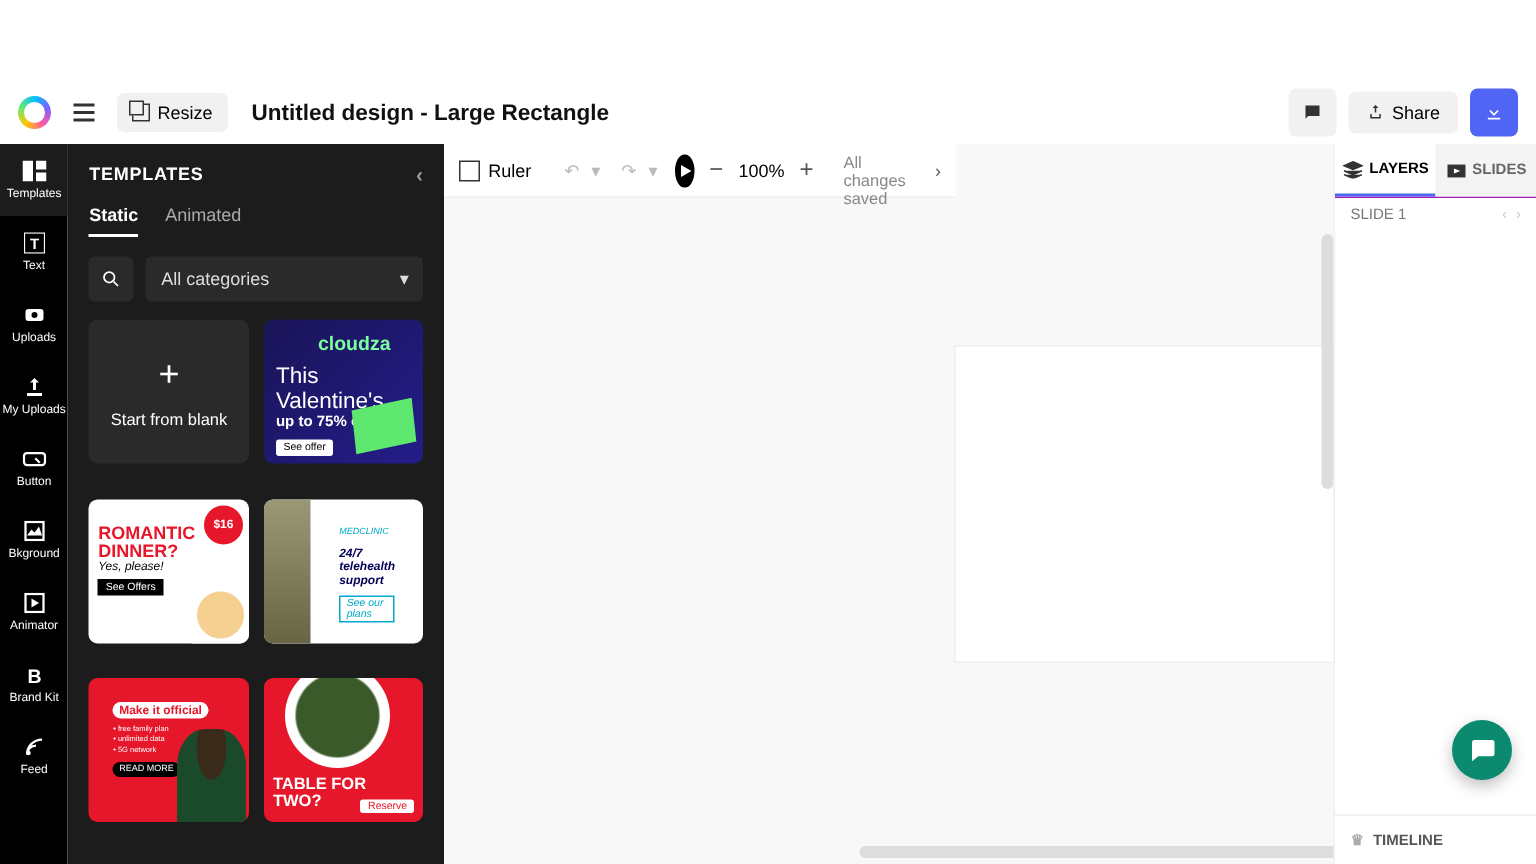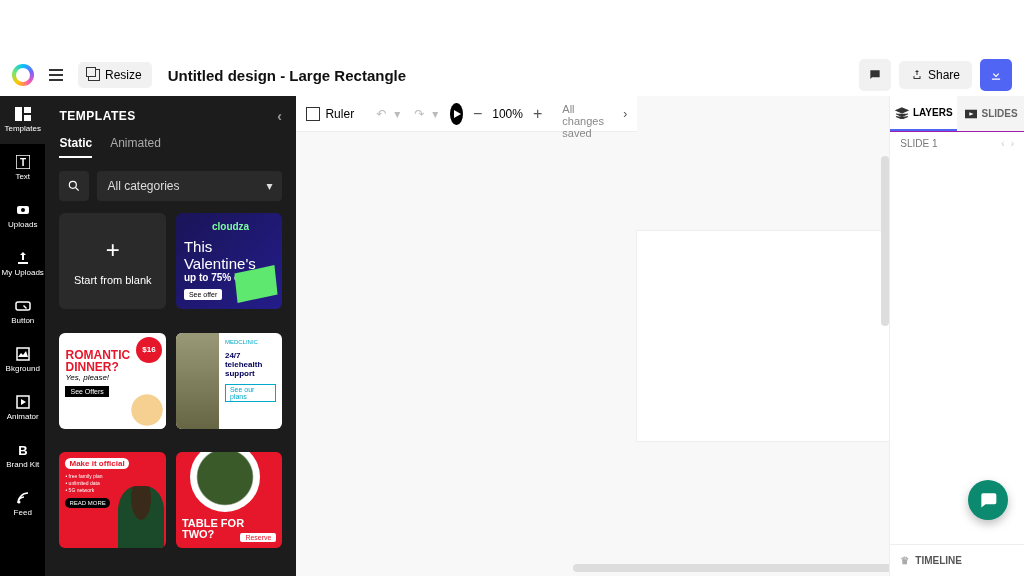--- a/index.html
+++ b/index.html
@@ -30,36 +30,36 @@
 .tab { padding-bottom: 6px; color: #aaa; cursor: pointer; }
 .tab.active { color: #fff; border-bottom: 2px solid #fff; font-weight: 600; }
 .search-row { display: flex; gap: 8px; padding: 12px 14px; }
 .search-ico { width: 30px; height: 30px; background: #2a2a2a; border-radius: 4px; display: flex; align-items: center; justify-content: center; cursor: pointer; }
 .cat-dd { flex: 1; background: #2a2a2a; border-radius: 4px; display: flex; align-items: center; padding: 0 10px; font-size: 12px; color: #ddd; cursor: pointer; justify-content: space-between; }
 .grid { display: grid; grid-template-columns: 1fr 1fr; gap: 10px; padding: 0 14px 14px; overflow-y: auto; flex:1; }
 .card { height: 96px; border-radius: 6px; overflow: hidden; position: relative; cursor: pointer; font-size: 9px; }
 .blank { background: #2a2a2a; display: flex; flex-direction: column; align-items: center; justify-content: center; gap: 10px; font-size: 11px; height: 96px; }
 .plus { font-size: 24px; font-weight: 300; }
 .c-blue { background: linear-gradient(135deg,#1a1458,#241d8a); padding: 8px; color:#fff; }
-.c-blue .logo2 { font-size:10px; color:#7bff9e; font-weight:700;padding-left:28px; }
+.c-blue .logo2 { font-size:13px; color:#7bff9e; font-weight:700;padding-left:28px; }
 .c-blue .t1 { font-size:15px; margin-top:6px; }
 .c-blue .t2 { font-size:10px; font-weight:700; }
 .c-blue .btn2 { background:#fff; color:#000; font-size:7px; padding:2px 5px; border-radius:2px; display:inline-block; margin-top:6px; }
 .c-blue .cube { position:absolute; right:6px; bottom:10px; width:40px; height:30px; background:#5fe86f; transform:skewY(-12deg) skewX(6deg); }
 .c-white { background:#fff; color:#000; padding:6px; }
 .c-white .badge { position:absolute; top:4px; right:4px; background:#e6172a; color:#fff; border-radius:50%; width:26px; height:26px; font-size:8px; display:flex; align-items:center; justify-content:center; font-weight:700; }
 .c-white .rom { color:#e6172a; font-weight:800; font-size:12px; margin-top:10px; line-height:1; }
 .c-white .yp { font-size:8px; font-style:italic; }
 .c-white .btn3 { background:#000; color:#fff; font-size:7px; padding:2px 5px; display:inline-block; margin-top:4px; }
 .c-white .plate { position:absolute; right:-8px; bottom:-8px; width:54px; height:54px; border-radius:50%; background:radial-gradient(circle,#f5d090 40%,#fff 42%); }
 .c-tele { background:#fff; display:flex; }
 .c-tele .ph { width:46px; background:linear-gradient(#997,#664); }
-.c-tele .tx { padding:6px; font-size:8px; color:#005; }
+.c-tele .tx { padding:19px; font-size:8px; color:#005;font-style:italic; }
 .c-tele .btn4 { border:1px solid #0ac; color:#0ac; font-size:7px; padding:1px 4px; display:inline-block; margin-top:6px; }
-.c-red { background:#e6172a; color:#fff; padding:6px; position:relative; }
+.c-red { background:#e6172a; color:#fff; padding:16px; position:relative; }
 .c-red .mo { background:#fff; color:#e6172a; font-size:8px; padding:1px 4px; border-radius:8px; display:inline-block; font-weight:700; }
 .c-red .btn5 { background:#000; color:#fff; font-size:6px; padding:2px 4px; border-radius:8px; display:inline-block; margin-top:4px; }
 .c-red .person { position:absolute; right:2px; bottom:0; width:46px; height:62px; background:radial-gradient(ellipse at 50% 20%,#3a2a1a 30%,transparent 31%), #1a4a2a; border-radius:40% 40% 0 0; }
 .c-red2 { background:#e6172a; color:#fff; padding:6px; position:relative; }
 .c-red2 .bowl { position:absolute; top:-10px; left:14px; width:70px; height:70px; border-radius:50%; background:radial-gradient(circle,#3a5a2a 55%,#fff 58%); }
 .c-red2 .tf { position:absolute; bottom:8px; left:6px; font-weight:800; font-size:11px; line-height:1; }
 .c-red2 .btn6 { position:absolute; right:6px; bottom:6px; background:#fff; color:#e6172a; font-size:7px; padding:1px 5px; border-radius:2px; }
 .canvas-area { flex: 1; background: #f8f8f8; display: flex; flex-direction: row; position: relative; }
 .tool-row { height: 36px; background: #fff; border-bottom: 1px solid #eee; display: flex; align-items: center; padding: 0 10px; gap: 10px; font-size: 12px; }
 .ruler-toggle { display: flex; align-items: center; gap: 5px; cursor: pointer; }

